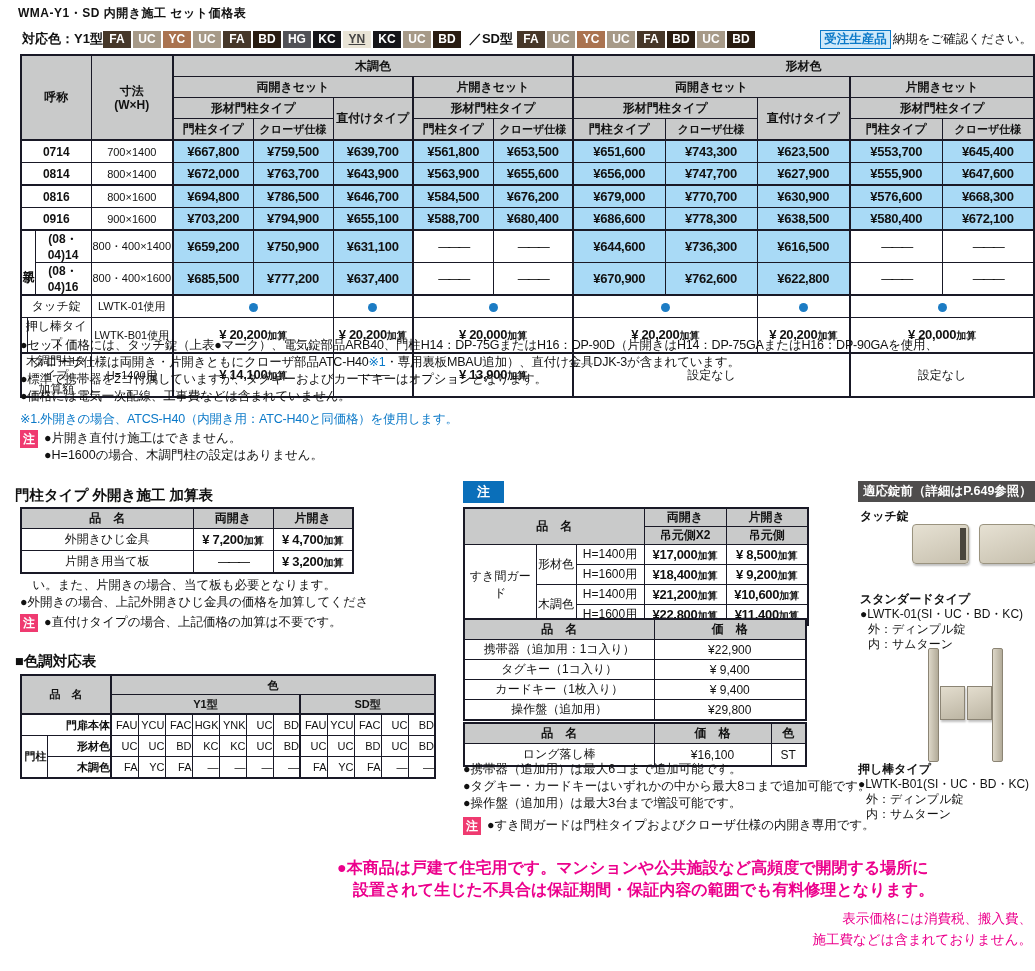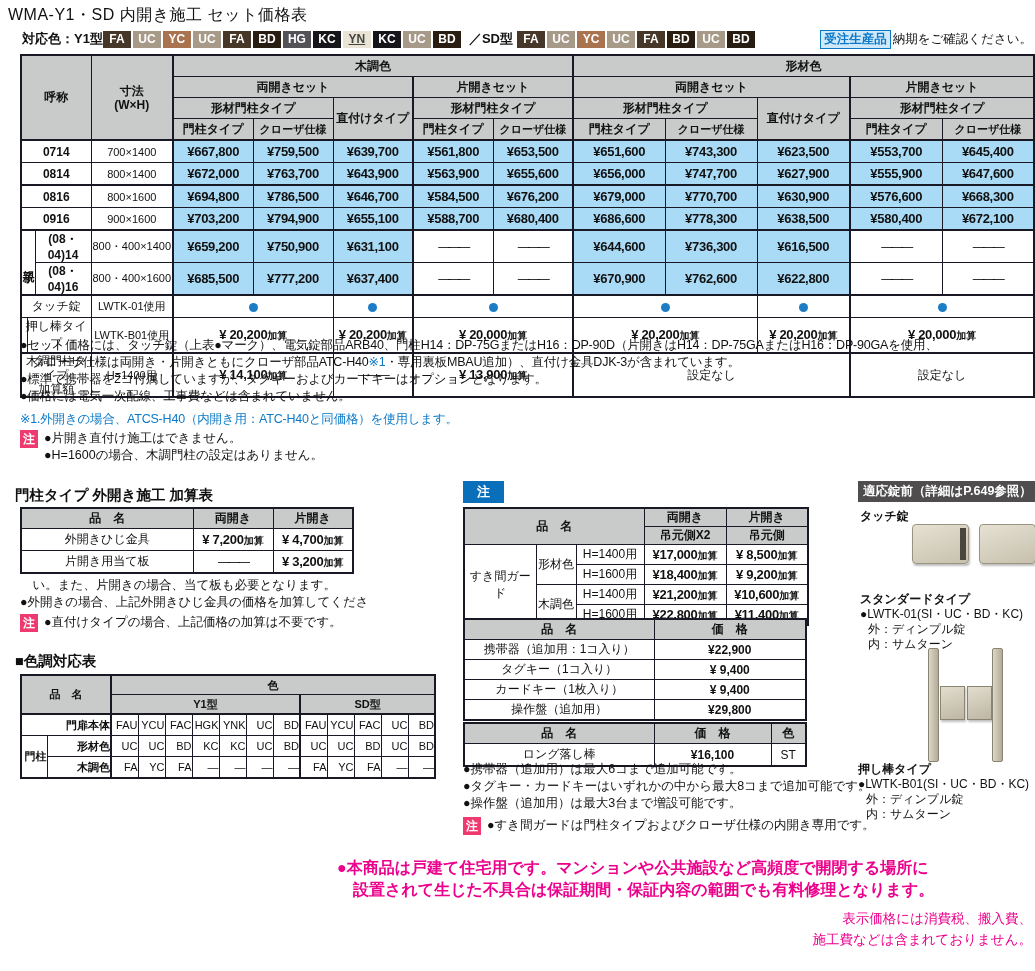--- a/index.html
+++ b/index.html
@@ -1,20 +1,20 @@
 <!DOCTYPE html>
 <html><head>
 <meta charset="utf-8">
 <style>
   html,body { margin:0; padding:0; background:#fff; }
   body { font-family:"Liberation Sans","DejaVu Sans",sans-serif; color:#111; }
   .page { position:relative; width:1035px; height:971px; background:#fff; overflow:hidden; }
 
   
-  .title { position:absolute; left:8px; top:5px; font-size:16px; font-weight:normal; letter-spacing:0.5px; }
+  .title { position:absolute; left:18px; top:5px; font-size:12px; font-weight:bold; letter-spacing:0.5px; }
   .compat-row { position:absolute; left:22px; top:30px; height:18px; display:flex; align-items:center; font-size:13px; font-weight:bold; }
   .chip { display:inline-block; min-width:24px; padding:1px 2px; margin-right:2px; text-align:center;
           font-size:12px; font-weight:bold; color:#fff; line-height:15px; }
   .c-FA { background:#463729; } .c-UC { background:#a79a88; } .c-YC { background:#aa7350; }
   .c-BD { background:#291c11; } .c-HG { background:#525257; } .c-KC { background:#16161a; }
   .c-YN { background:#e9e4d6; color:#444;text-decoration:underline; }
   .sd-divider { margin:0 4px 0 6px; font-weight:bold; }
   .order-row { position:absolute; right:3px; top:30px; font-size:12.5px; display:flex; align-items:center; }
   .order-badge { color:#0b79c8; background:#cfe9fa; border:1px solid #0b79c8; padding:0 3px; font-weight:bold; margin-right:2px; }
 
@@ -47,21 +47,21 @@
   .caution-block { position:absolute; display:flex; align-items:flex-start; font-size:12.5px; line-height:17px; }
   .caution-badge { flex:0 0 auto; background:#ef3a70; color:#fff; font-weight:bold; font-size:12px; line-height:16px; padding:1px 3px; margin-right:6px; }
 
   
   .sec-title { position:absolute; font-size:14.5px; font-weight:bold; }
   .sub-table { position:absolute; border-collapse:collapse; table-layout:fixed; border:2px solid #191926; }
   .sub-table th,.sub-table td { border:1px solid #191926; text-align:center; vertical-align:middle; padding:0; overflow:hidden; }
   .sub-table th { background:#c9caca; font-size:12px; font-weight:bold; height:19px; }
   .sub-table td { font-size:12px; height:21px; background:#fff; }
   .sub-table td.item { font-weight:normal; }
-  .sub-table td.bold { font-weight:bold; }
+  .sub-table td.bold { font-weight:normal; }
   .note-block { position:absolute; font-size:12.5px; line-height:17px; }
   .ct { font-size:11px; }
   .ct th { font-size:11px; height:18px; }
   .ct td { font-size:11px; height:20px;text-align:right; }
   .ct .lbl { background:#fff; font-weight:bold; }
   .ct .tl { border-left:2px solid #191926; }
   .ct tr.sep th, .ct tr.sep td { border-top:2px solid #191926; }
 
   
   .opt-badge { position:absolute; left:463px; top:481px; background:#0a6fba; color:#fff; font-size:13px; font-weight:bold; padding:2px 14px; }

